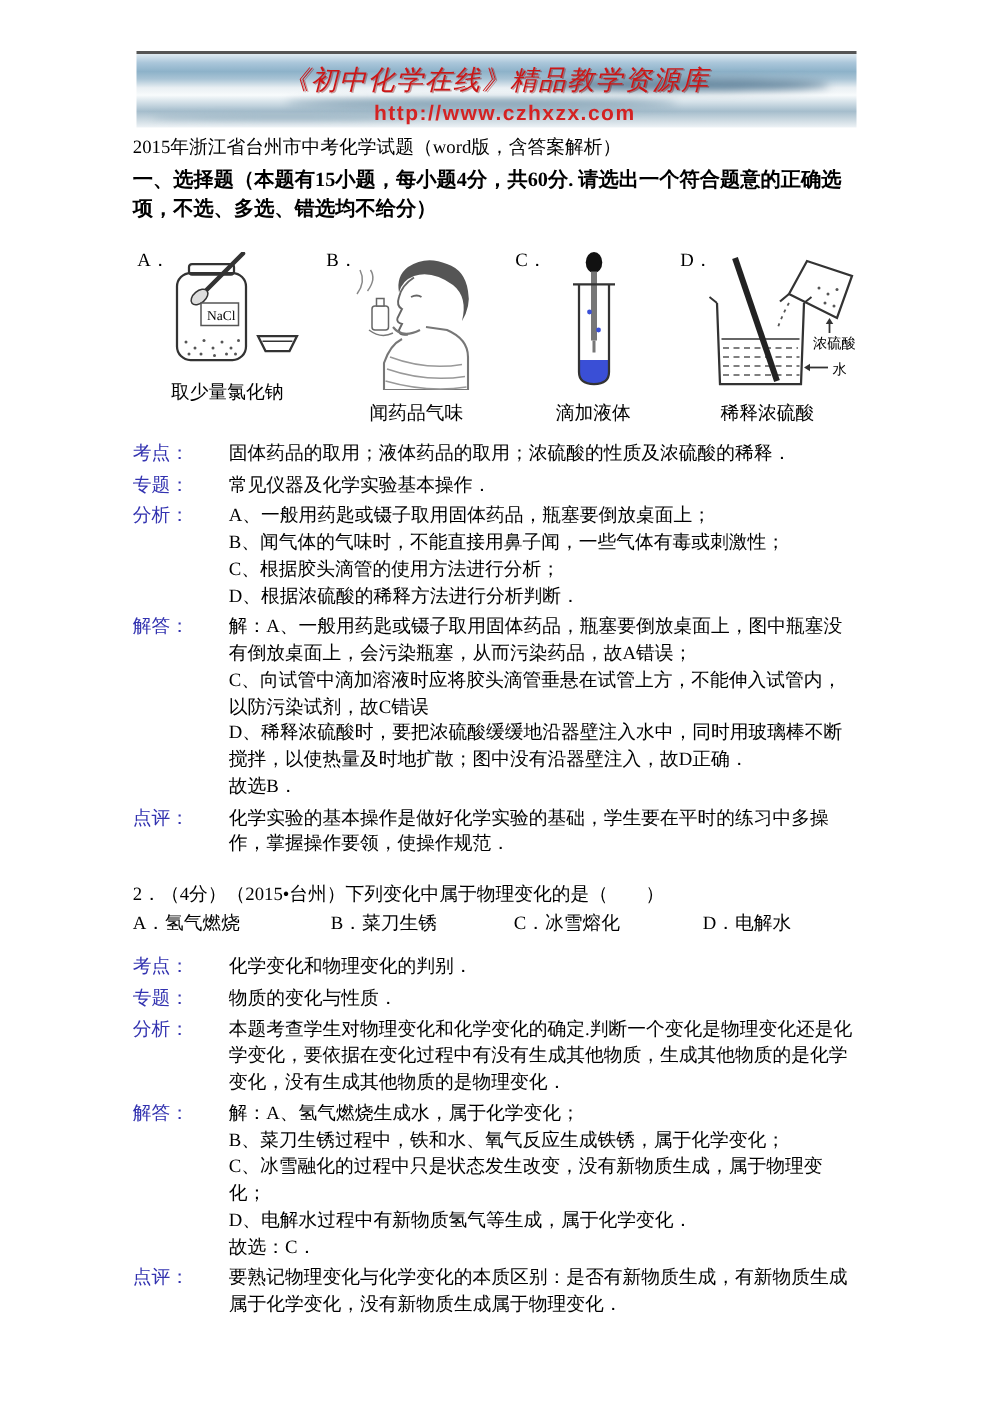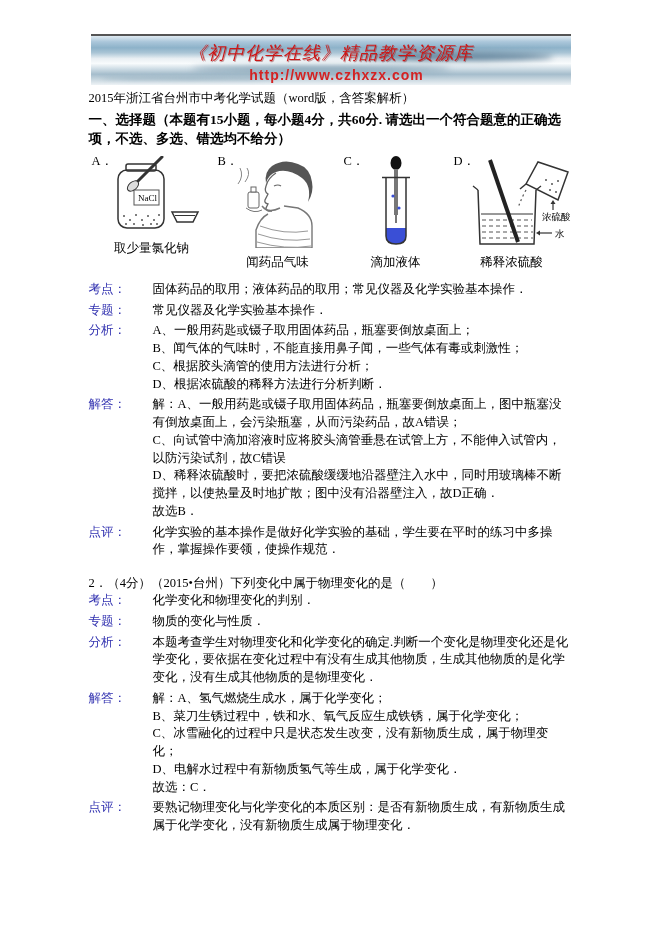--- a/index.html
+++ b/index.html
@@ -36,21 +36,21 @@
     text-shadow: 1px 1px 0 rgba(120,0,0,.35);
   }
   .banner-url {
     position: absolute; bottom: 2px; left: 12px; right: 0; text-align: center;
     font-weight: bold; font-size: 14px; color: #d42222;
     font-family: "Liberation Sans", sans-serif; letter-spacing: 1px; margin-top: 20px;
   }
 
   
   .doc-title { font-size: 12.5px; margin: 2px 0 4px; }
-  .sec-header { font-size: 13.5px; font-weight: bold; line-height: 1.4; margin-bottom: 4px; }
+  .sec-header { font-size: 13.5px; font-weight: bold; line-height: 1.4; margin-bottom: 16px; }
 
   
   .stem { font-size: 12.5px; line-height: 1.45; }
   .options-row { display: flex; margin: 3px 0 10px; }
   .opt { position: relative; display: flex; flex-direction: column; align-items: center; }
   .opt .letter { position: absolute; left: 3px; top: 0; font-size: 12.5px; }
   .opt-a { width: 126px; } .opt-b { width: 126px; } .opt-c { width: 110px; } .opt-d { width: 122px; }
   .figure { margin-top: 3px; }
   .caption { font-size: 12.5px; margin-top: 2px; white-space: nowrap; }
 
@@ -193,21 +193,21 @@
             </svg>
           </span>
           <span class="caption">稀释浓硫酸</span>
         </div>
       </div>
 
       <div class="qa">
         <div class="qa-row">
           <span class="qa-label">考点：</span>
           <div class="qa-content">
-              <div>固体药品的取用；液体药品的取用；常见仪器及化学实验基本操作．</div>
+              <div>固体药品的取用；液体药品的取用；浓硫酸的性质及浓硫酸的稀释．</div>
             </div>
         </div>
         <div class="qa-row">
           <span class="qa-label">专题：</span>
           <div class="qa-content">
               <div>常见仪器及化学实验基本操作．</div>
             </div>
         </div>
         <div class="qa-row">
           <span class="qa-label">分析：</span>
@@ -232,20 +232,26 @@
           <div class="qa-content">
               <div>化学实验的基本操作是做好化学实验的基础，学生要在平时的练习中多操作，掌握操作要领，使操作规范．</div>
             </div>
         </div>
       </div>
     </div>
 
     <div class="q-block">
       <div class="stem">2．（4分）（2015•台州）下列变化中属于物理变化的是（　　）</div>
 
+      <div class="q2-options">
+        <span class="q2-opt-a"><span>A．</span><span>氢气燃烧</span></span>
+        <span class="q2-opt-b"><span>B．</span><span>菜刀生锈</span></span>
+        <span class="q2-opt-c"><span>C．</span><span>冰雪熔化</span></span>
+        <span class="q2-opt-d"><span>D．</span><span>电解水</span></span>
+      </div>
 
       <div class="qa">
         <div class="qa-row">
           <span class="qa-label">考点：</span>
           <div class="qa-content">
               <div>化学变化和物理变化的判别．</div>
             </div>
         </div>
         <div class="qa-row">
           <span class="qa-label">专题：</span>

